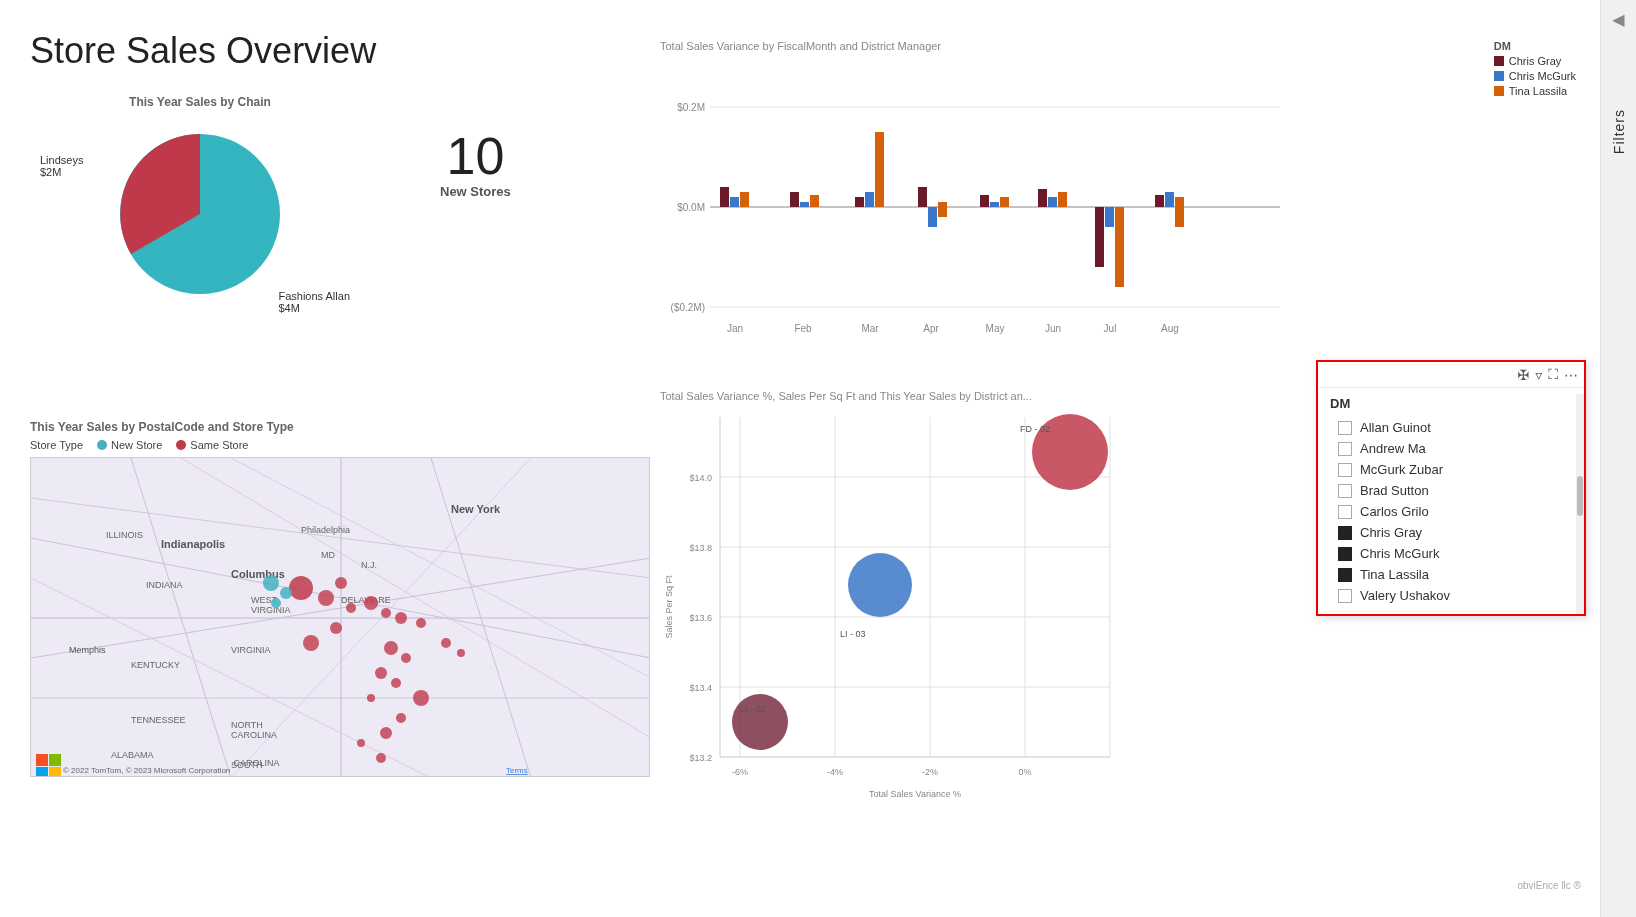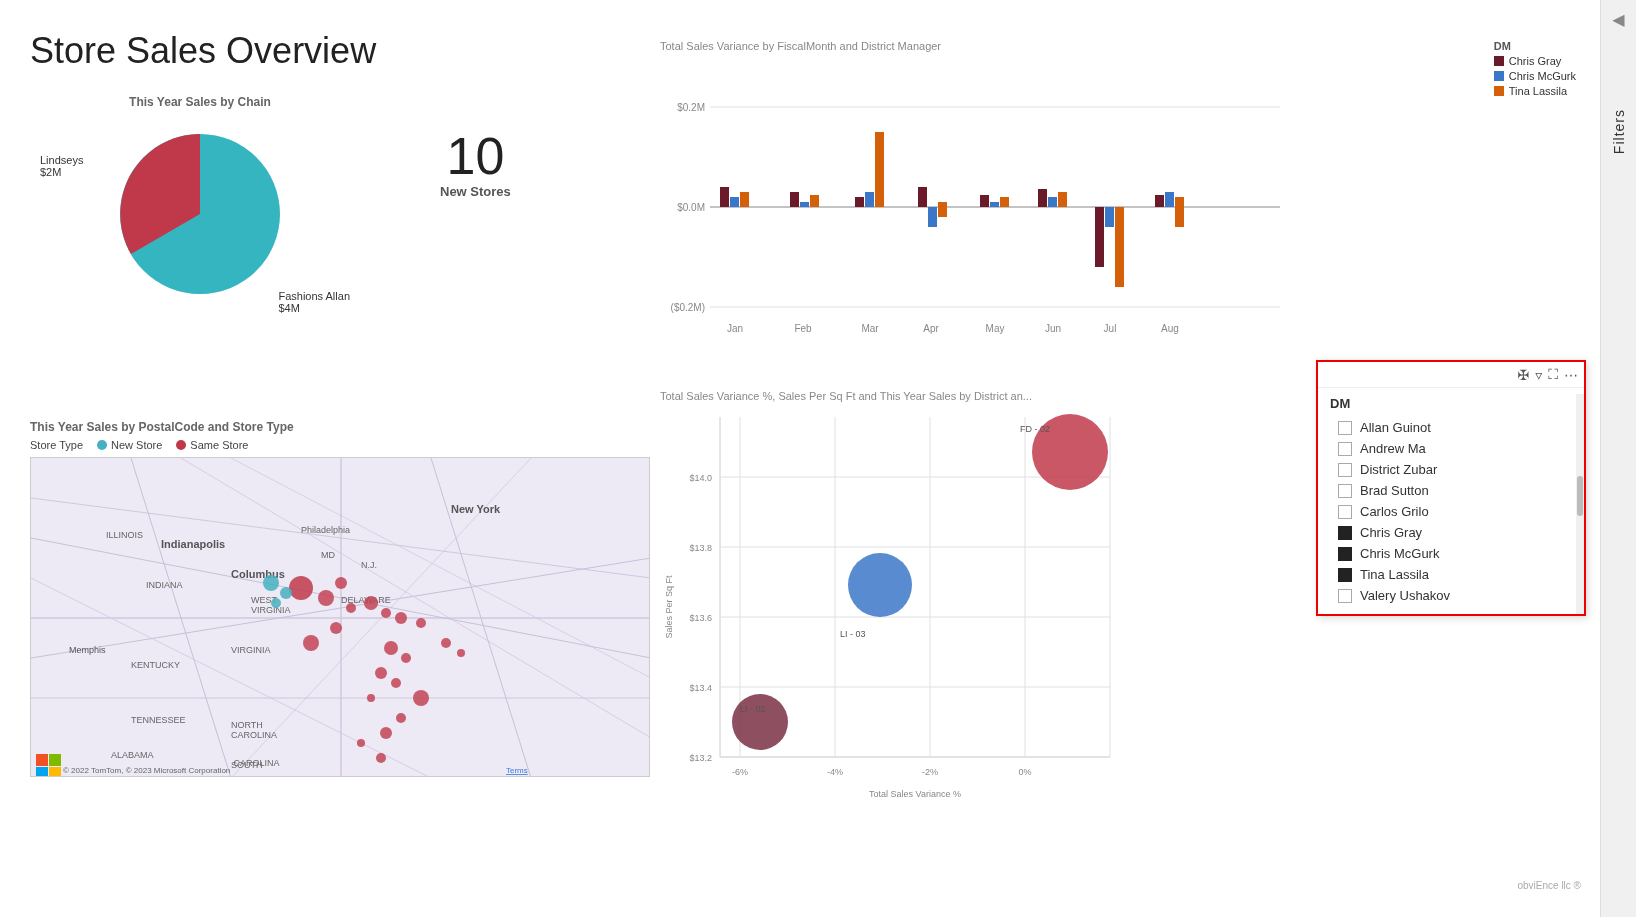--- a/index.html
+++ b/index.html
@@ -497,21 +497,21 @@
     <div class="filter-item">
       <div class="filter-checkbox"></div>
       <span class="filter-label">Allan Guinot</span>
     </div>
     <div class="filter-item">
       <div class="filter-checkbox"></div>
       <span class="filter-label">Andrew Ma</span>
     </div>
     <div class="filter-item">
       <div class="filter-checkbox"></div>
-      <span class="filter-label">District Zubar</span>
+      <span class="filter-label">McGurk Zubar</span>
     </div>
     <div class="filter-item">
       <div class="filter-checkbox"></div>
       <span class="filter-label">Brad Sutton</span>
     </div>
     <div class="filter-item">
       <div class="filter-checkbox"></div>
       <span class="filter-label">Carlos Grilo</span>
     </div>
     <div class="filter-item">

